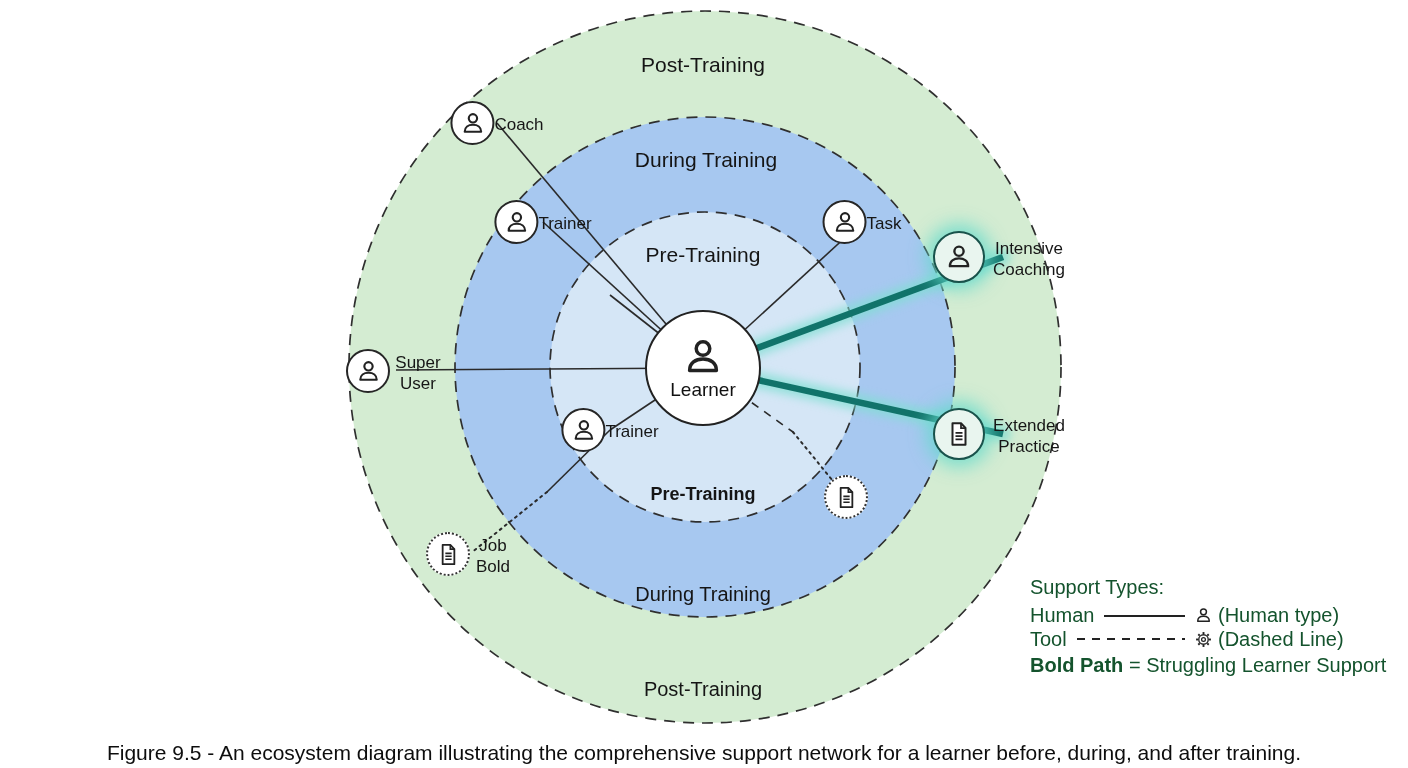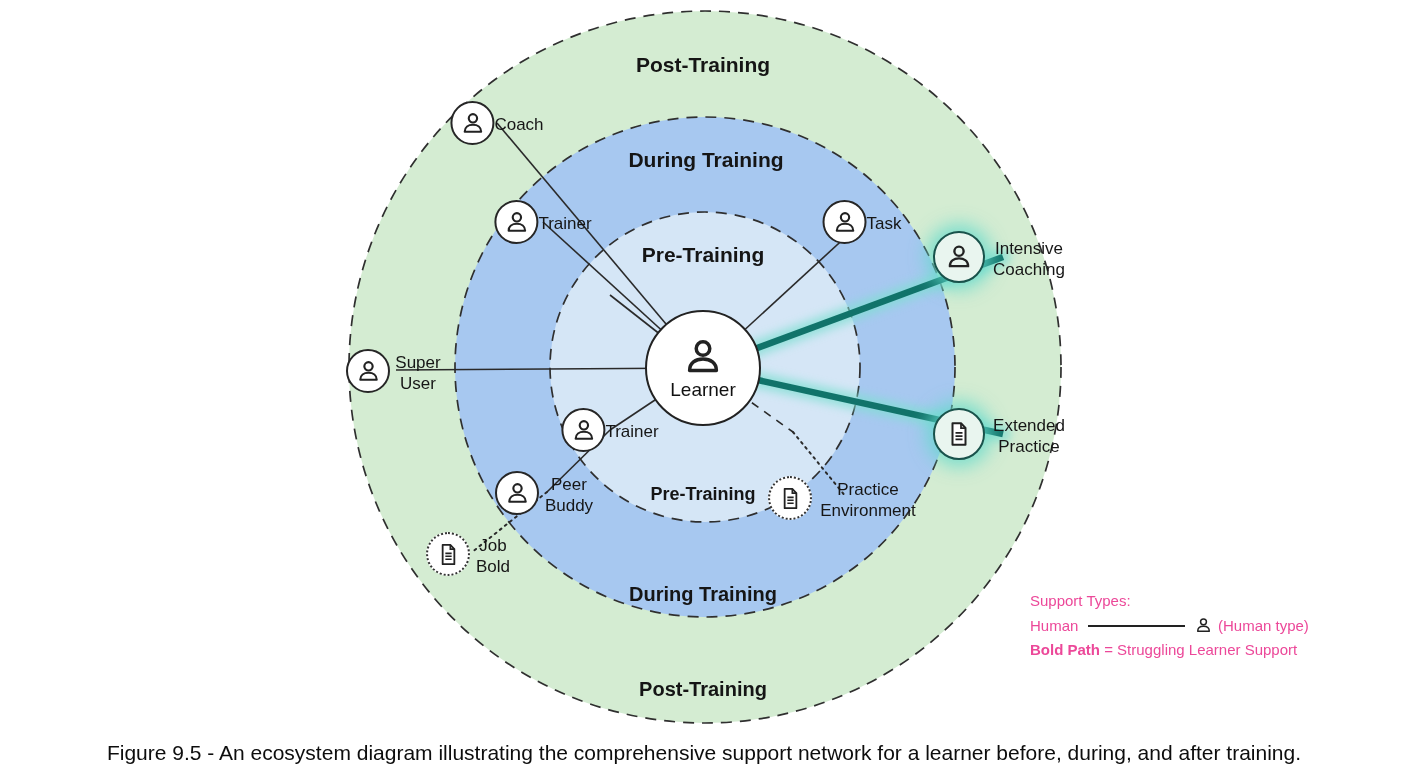--- a/index.html
+++ b/index.html
@@ -1,21 +1,21 @@
 <!DOCTYPE html>
 <html><head>
 <meta charset="utf-8">
 <style>
   html,body{margin:0;padding:0;background:#fff;}
   .stage{position:relative;width:1408px;height:768px;background:#ffffff;overflow:hidden;
          font-family:"Liberation Sans",sans-serif;color:#111;}
   .layer{position:absolute;left:0;top:0;}
 
   
-  .ringlabel{position:absolute;transform:translateX(-50%);font-weight:700;font-size:21px;
+  .ringlabel{position:absolute;transform:translateX(-50%);font-weight:400;font-size:21px;
              color:#151515;white-space:nowrap;}
   .ringlabel.small{font-size:18px;font-weight:600;}
   .ringlabel.mid{font-size:20px;}
 
   
   .node{position:absolute;transform:translateX(-50%);display:flex;
         align-items:center;}
   .circle{width:44px;height:44px;border-radius:50%;background:#ffffff;border:2px solid #262626;
           display:flex;align-items:center;justify-content:center;box-sizing:border-box;}
   .circle.dotted{border:2px dotted #333;}
@@ -28,21 +28,21 @@
   .w46{width:46px;} .w56{width:56px;} .w60{width:60px;} .w88{width:88px;} .w112{width:112px;}
 
   
   .learner{position:absolute;transform:translateX(-50%);width:116px;height:116px;border-radius:50%;
            background:#fff;border:2.5px solid #222;box-sizing:border-box;display:flex;
            flex-direction:column;align-items:center;justify-content:center;}
   .learner .ic{width:44px;height:44px;}
   .learner .llab{font-size:19px;margin-top:0;color:#111;}
 
   
-  .legend{position:absolute;left:1030px;top:592px;width:345px;font-size:15px;color:#ec4899;}
+  .legend{position:absolute;left:1030px;top:576px;width:345px;font-size:20px;color:#14532d;}
   .legend-title{margin-bottom:5px;}
   .lrow{display:flex;align-items:center;height:23.5px;}
   .lz1{display:flex;align-items:center;width:164px;}
   .lline{flex:1;height:2px;margin:0 9px 0 10px;}
   .lline.solid{background:#222;height:1.7px;}
   .lline.dashed{background:repeating-linear-gradient(90deg,#222 0 8px,transparent 8px 15px);}
   .lline.dotted{background:repeating-linear-gradient(90deg,#222 0 2px,transparent 2px 6px);}
   .lic{width:19px;height:19px;flex:none;}
   .ldesc{margin-left:5px;white-space:nowrap;}
   .lbold{margin-top:3px;white-space:nowrap;}
@@ -164,46 +164,37 @@
 
   <div class="node" style="left:610px;top:408px">
     <div class="circle">
         <svg class="ic" viewBox="0 0 24 24">
           <use href="#person"></use>
         </svg>
       </div>
     <div class="nlabel nowrap">Trainer</div>
   </div>
 
-  <div class="node" style="left:547px;top:470px">
-    <div class="circle">
-        <svg class="ic" viewBox="0 0 24 24">
-          <use href="#person"></use>
-        </svg>
-      </div>
-    <div class="nlabel w60">Peer Buddy</div>
-  </div>
 
   <div class="node" style="left:471px;top:531px">
     <div class="circle dotted">
         <svg class="ic" viewBox="0 0 24 24">
           <use href="#doc"></use>
         </svg>
       </div>
     <div class="nlabel w46">Job Bold</div>
   </div>
 
 
   <div class="node" style="left:846px;top:475px">
     <div class="circle dotted">
         <svg class="ic" viewBox="0 0 24 24">
           <use href="#doc"></use>
         </svg>
       </div>
-    <div class="nlabel w112">Practice Environment</div>
   </div>
 
   <div class="node" style="left:1003px;top:231px">
     <div class="circle glow">
         <svg class="ic" viewBox="0 0 24 24">
           <use href="#person"></use>
         </svg>
       </div>
     <div class="nlabel w88">Intensive Coaching</div>
   </div>
@@ -231,20 +222,30 @@
       <span class="lz1">
         <span>Human</span>
         <span class="lline solid"></span>
       </span>
       <svg class="lic" viewBox="0 0 24 24">
           <use href="#person"></use>
         </svg>
       <span class="ldesc">(Human type)</span>
     </div>
 
+    <div class="lrow">
+      <span class="lz1">
+        <span>Tool</span>
+        <span class="lline dashed"></span>
+      </span>
+      <svg class="lic" viewBox="0 0 24 24">
+          <use href="#gear"></use>
+        </svg>
+      <span class="ldesc">(Dashed Line)</span>
+    </div>
 
 
     <div class="lbold">
       <b>Bold Path</b>
       <span>= Struggling Learner Support</span>
     </div>
   </div>
 
   <div class="caption">Figure 9.5 - An ecosystem diagram illustrating the comprehensive support network for a learner before, during, and after training.</div>
 

